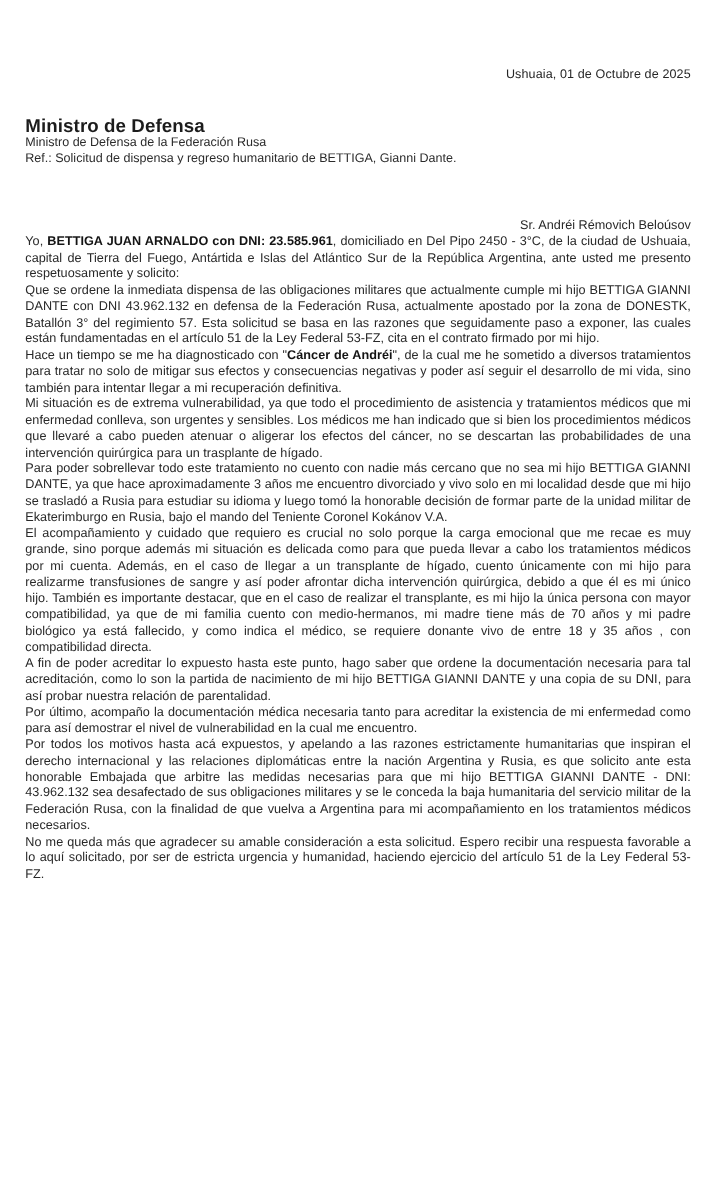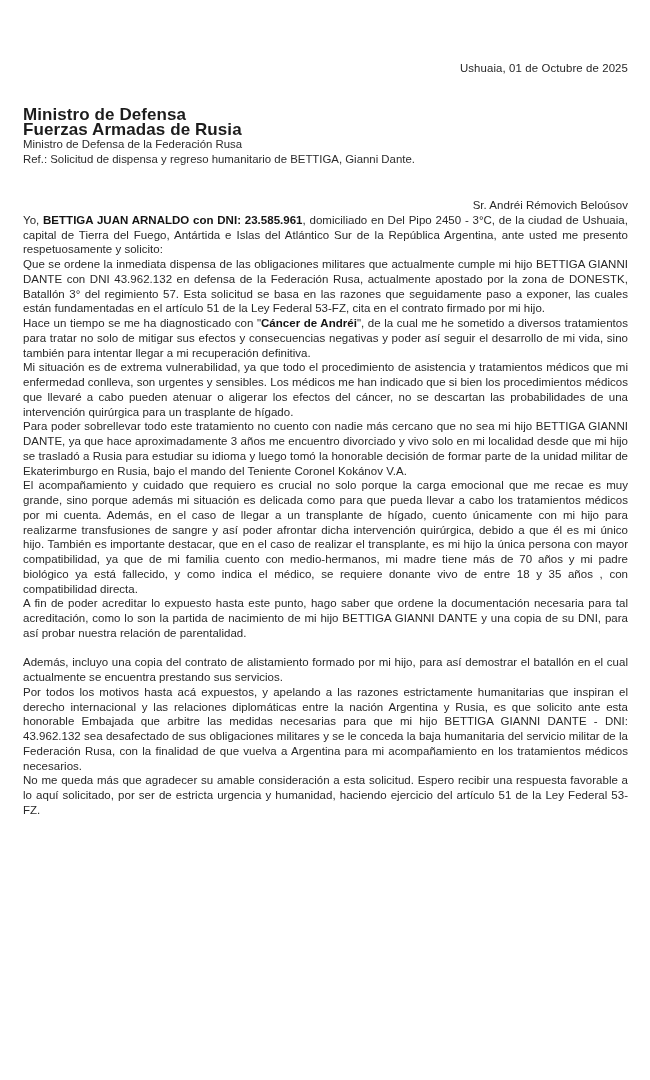--- a/index.html
+++ b/index.html
@@ -117,41 +117,40 @@
 </style>
 </head>
 <body>
 
 <div class="page">
 
   <div class="date-line">Ushuaia, 01 de Octubre de 2025</div>
 
   <div class="addressee">
     <div class="strong-line">Ministro de Defensa</div>
-    <div class="strong-line">Fuerzas Armadas de Rusia</div>
     <div class="plain-line">Ministro de Defensa de la Federación Rusa</div>
     <div class="plain-line">Ref.: Solicitud de dispensa y regreso humanitario de BETTIGA, Gianni Dante.</div>
   </div>
 
   <div class="body-block">
 
     <p class="first-line">Sr. Andréi Rémovich Beloúsov</p>
 
     <p><span>Yo, </span><b>BETTIGA JUAN ARNALDO con DNI: 23.585.961</b><span>, domiciliado en Del Pipo 2450 - 3°C, de la ciudad de Ushuaia, capital de Tierra del Fuego, Antártida e Islas del Atlántico Sur de la República Argentina, ante usted me presento respetuosamente y solicito:</span></p>
 
     <p>Que se ordene la inmediata dispensa de las obligaciones militares que actualmente cumple mi hijo BETTIGA GIANNI DANTE con DNI 43.962.132 en defensa de la Federación Rusa, actualmente apostado por la zona de DONESTK, Batallón 3° del regimiento 57. Esta solicitud se basa en las razones que seguidamente paso a exponer, las cuales están fundamentadas en el artículo 51 de la Ley Federal 53-FZ, cita en el contrato firmado por mi hijo.</p>
 
     <p><span>Hace un tiempo se me ha diagnosticado con "</span><b>Cáncer de Andréi</b><span>", de la cual me he sometido a diversos tratamientos para tratar no solo de mitigar sus efectos y consecuencias negativas y poder así seguir el desarrollo de mi vida, sino también para intentar llegar a mi recuperación definitiva.</span></p>
 
     <p>Mi situación es de extrema vulnerabilidad, ya que todo el procedimiento de asistencia y tratamientos médicos que mi enfermedad conlleva, son urgentes y sensibles. Los médicos me han indicado que si bien los procedimientos médicos que llevaré a cabo pueden atenuar o aligerar los efectos del cáncer, no se descartan las probabilidades de una intervención quirúrgica para un trasplante de hígado.</p>
     <p>Para poder sobrellevar todo este tratamiento no cuento con nadie más cercano que no sea mi hijo BETTIGA GIANNI DANTE, ya que hace aproximadamente 3 años me encuentro divorciado y vivo solo en mi localidad desde que mi hijo se trasladó a Rusia para estudiar su idioma y luego tomó la honorable decisión de formar parte de la unidad militar de Ekaterimburgo en Rusia, bajo el mando del Teniente Coronel Kokánov V.A.</p>
     <p>El acompañamiento y cuidado que requiero es crucial no solo porque la carga emocional que me recae es muy grande, sino porque además mi situación es delicada como para que pueda llevar a cabo los tratamientos médicos por mi cuenta. Además, en el caso de llegar a un transplante de hígado, cuento únicamente con mi hijo para realizarme transfusiones de sangre y así poder afrontar dicha intervención quirúrgica, debido a que él es mi único hijo. También es importante destacar, que en el caso de realizar el transplante, es mi hijo la única persona con mayor compatibilidad, ya que de mi familia cuento con medio-hermanos, mi madre tiene más de 70 años y mi padre biológico ya está fallecido, y como indica el médico, se requiere donante vivo de entre 18 y 35 años , con compatibilidad directa.</p>
     <p>A fin de poder acreditar lo expuesto hasta este punto, hago saber que ordene la documentación necesaria para tal acreditación, como lo son la partida de nacimiento de mi hijo BETTIGA GIANNI DANTE y una copia de su DNI, para así probar nuestra relación de parentalidad.</p>
 
-    <p class="gap-before">Además, incluyo una copia del contrato de alistamiento formado por mi hijo, para así demostrar el batallón en el cual actualmente se encuentra prestando sus servicios.</p>
+    <p>Por último, acompaño la documentación médica necesaria tanto para acreditar la existencia de mi enfermedad como para así demostrar el nivel de vulnerabilidad en la cual me encuentro.</p>
     <p>Por todos los motivos hasta acá expuestos, y apelando a las razones estrictamente humanitarias que inspiran el derecho internacional y las relaciones diplomáticas entre la nación Argentina y Rusia, es que solicito ante esta honorable Embajada que arbitre las medidas necesarias para que mi hijo BETTIGA GIANNI DANTE - DNI: 43.962.132 sea desafectado de sus obligaciones militares y se le conceda la baja humanitaria del servicio militar de la Federación Rusa, con la finalidad de que vuelva a Argentina para mi acompañamiento en los tratamientos médicos necesarios.</p>
     <p>No me queda más que agradecer su amable consideración a esta solicitud. Espero recibir una respuesta favorable a lo aquí solicitado, por ser de estricta urgencia y humanidad, haciendo ejercicio del artículo 51 de la Ley Federal 53-FZ.</p>
 
   </div>
 
 
   <div class="bottom-rule"></div>
 
 </div>
 

